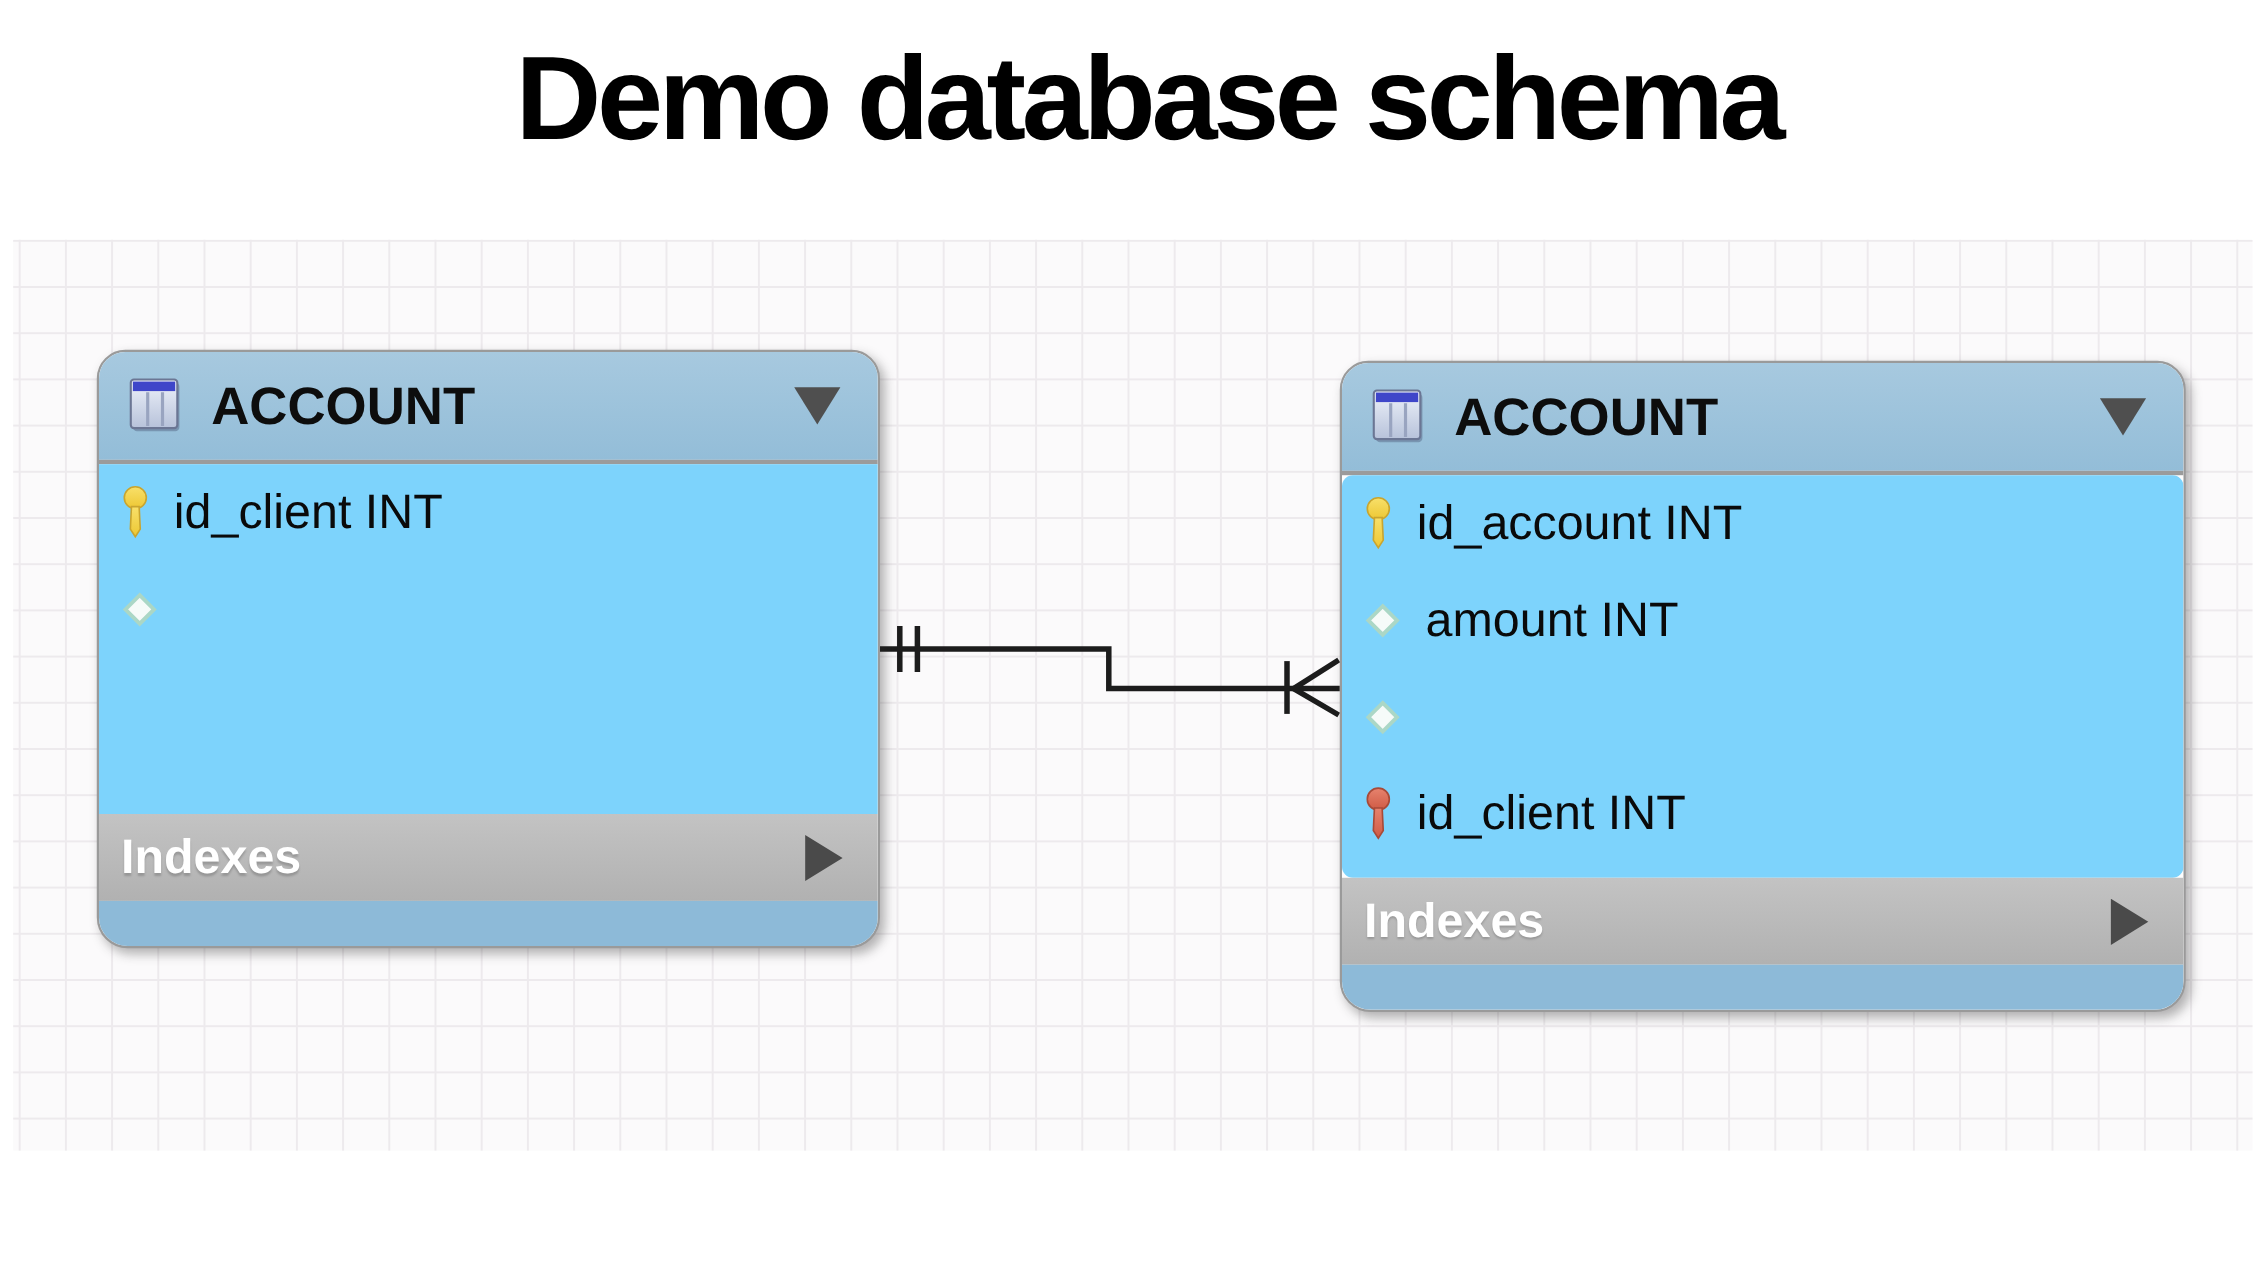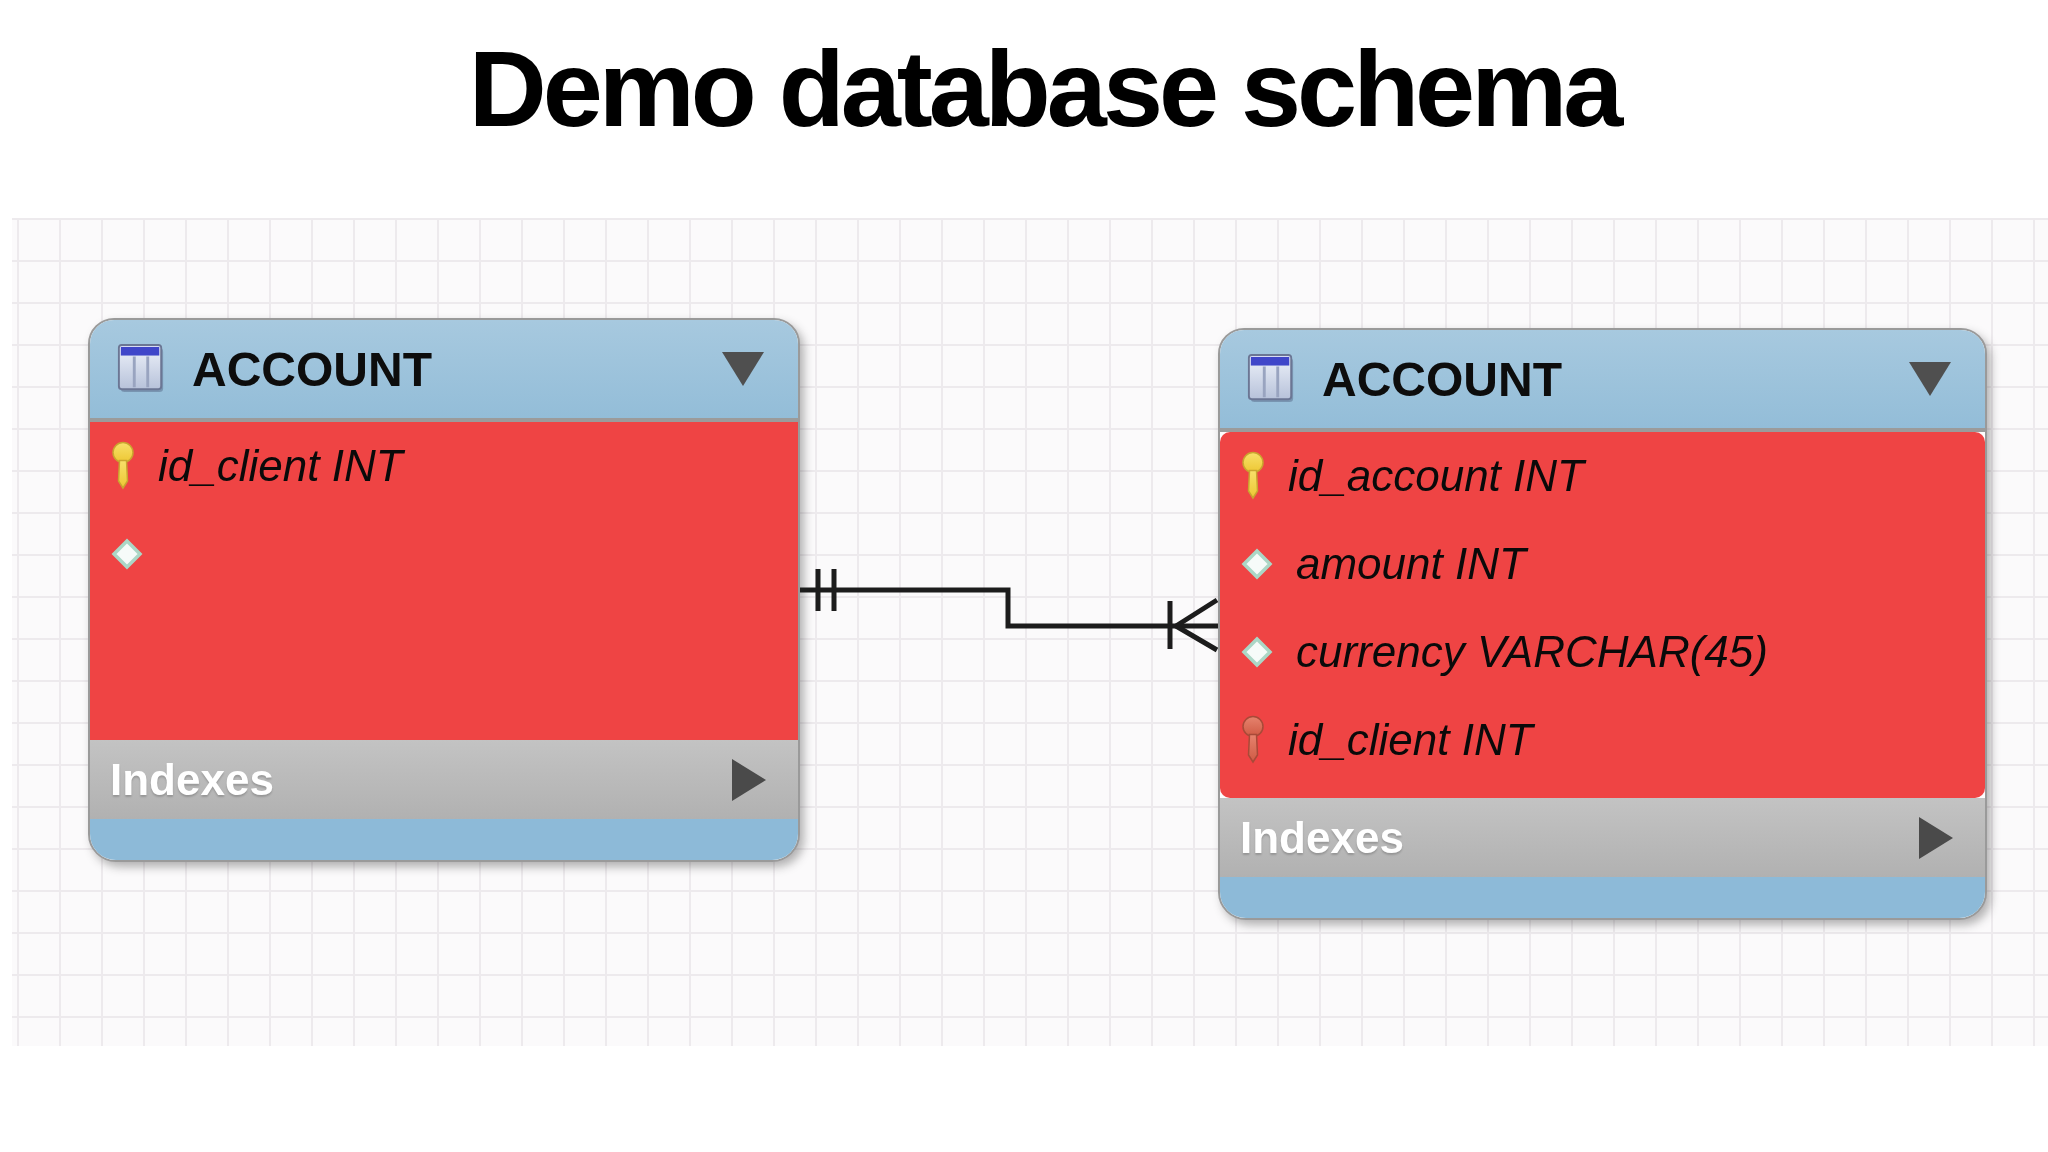--- a/index.html
+++ b/index.html
@@ -49,21 +49,21 @@
     padding:0 34px 0 26px;box-sizing:border-box;
   }
   .thead svg.ticon{width:50px;height:52px;flex:none;}
   .tname{font-size:48px;font-weight:700;color:#0d0d0d;margin-left:26px;white-space:nowrap;}
   .collapse-arrow{
     margin-left:auto;width:0;height:0;
     border-left:21px solid transparent;
     border-right:21px solid transparent;
     border-top:34px solid #4f4f4f;
   }
-  .tbody{background:#ef4444;font-style:italic;}
+  .tbody{background:#7dd3fc;}
   .client .tbody{height:318px;}
   .account .tbody{height:366px;border-radius:10px;}
   .row{height:88px;display:flex;align-items:center;padding-left:20px;}
   .row svg{flex:none;}
   .icon-key{width:26px;height:50px;}
   .icon-col{width:34px;height:34px;}
   .field-text{font-size:44px;color:#0a0a0a;margin-left:22px;white-space:nowrap;}
   .tindexes{
     height:79px;
     background:linear-gradient(#c3c3c3,#b1b1b1);
@@ -181,21 +181,20 @@
       <div class="row">
         <svg class="icon-col">
             <use href="#sym-col"></use>
           </svg>
         <span class="field-text">amount INT</span>
       </div>
       <div class="row">
         <svg class="icon-col">
             <use href="#sym-col"></use>
           </svg>
-        <span class="field-text">currency VARCHAR(45)</span>
       </div>
       <div class="row">
         <svg class="icon-key">
             <use href="#sym-key-fk"></use>
           </svg>
         <span class="field-text">id_client INT</span>
       </div>
     </div>
     <div class="tindexes">
       <span class="indexes-label">Indexes</span>

